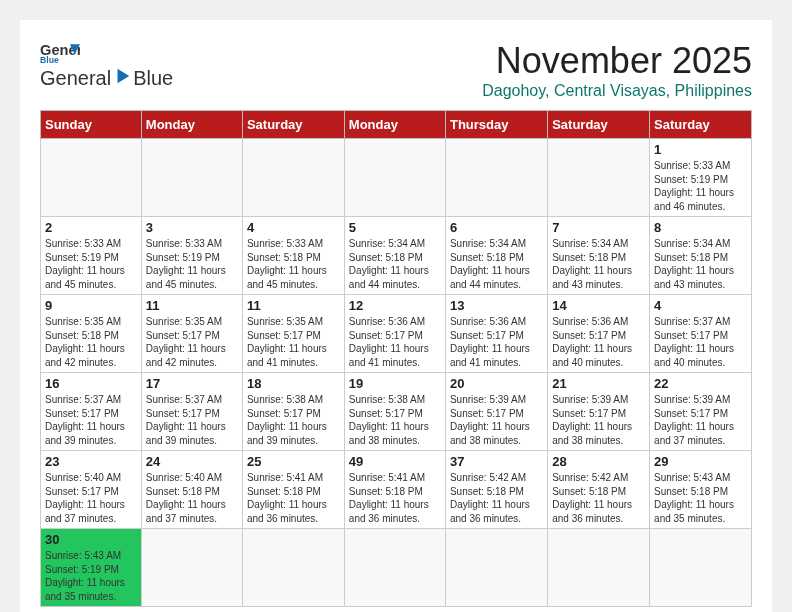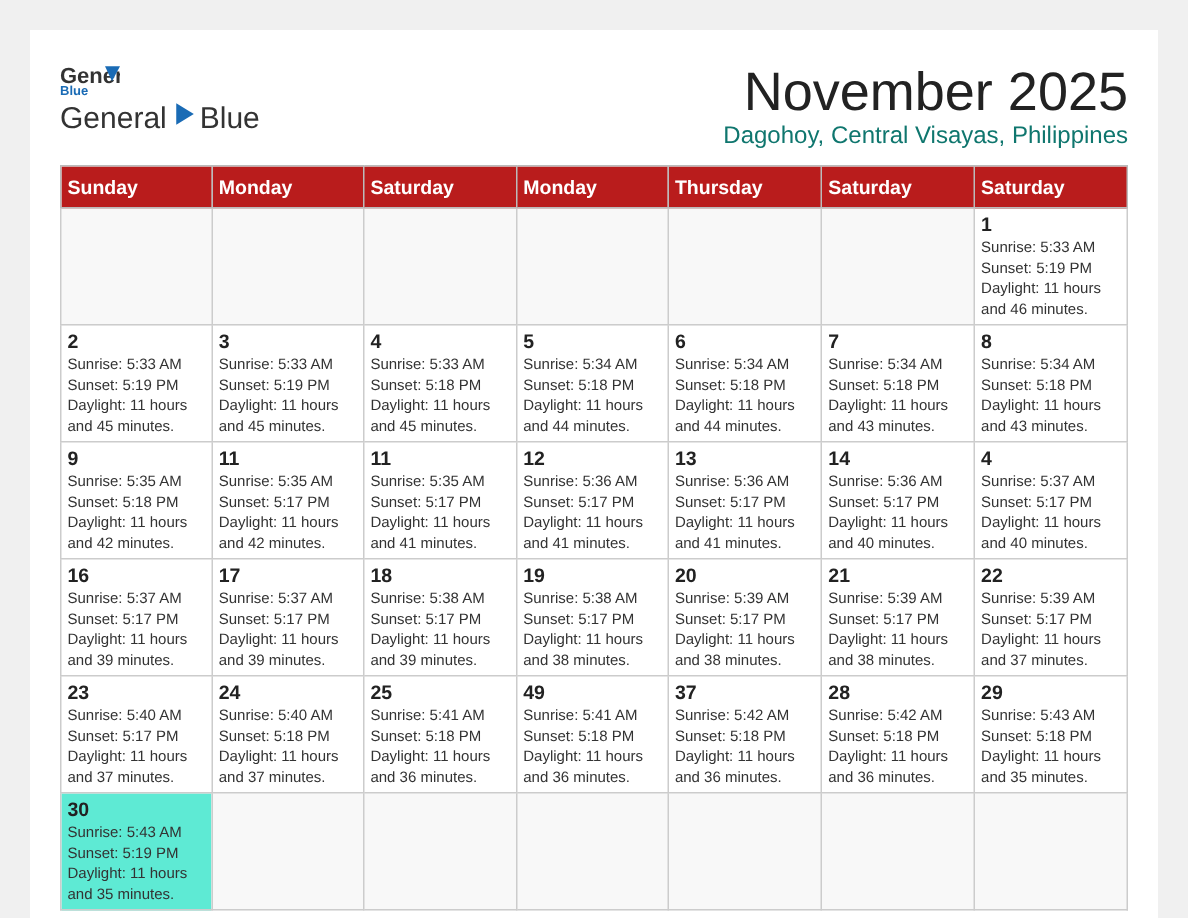--- a/index.html
+++ b/index.html
@@ -80,21 +80,21 @@
       color: #333;
       line-height: 1.35;
     }
     .empty-cell {
       background: #f8f8f8;
     }
     .last-row td {
       background: #f8f8f8;
     }
     .last-row td:first-child {
-      background: #5eead4;
+      background: #22c55e;
     }
   </style>
 </head>
 <body>
 
 <div class="page">
   <div class="header">
     <div class="logo">
       <svg class="logo-icon" viewBox="0 0 60 35" xmlns="http://www.w3.org/2000/svg">
         <text x="0" y="22" font-size="22" font-family="Arial" font-weight="bold" fill="#333">General</text>

